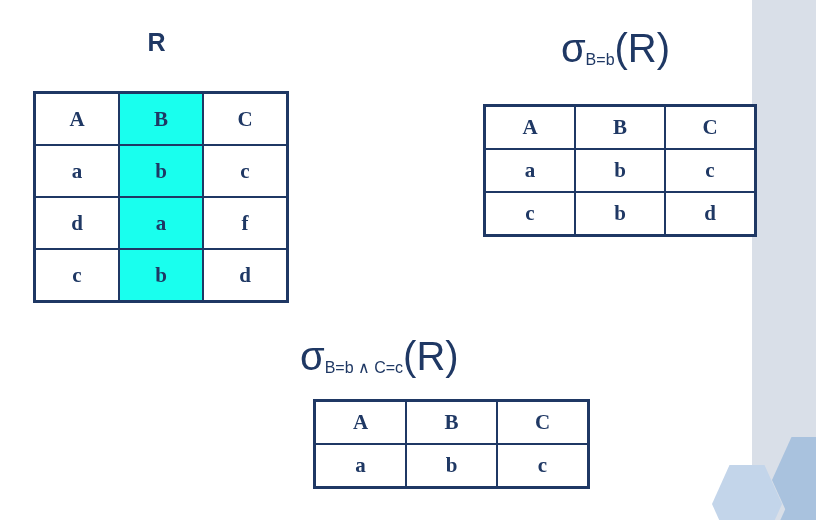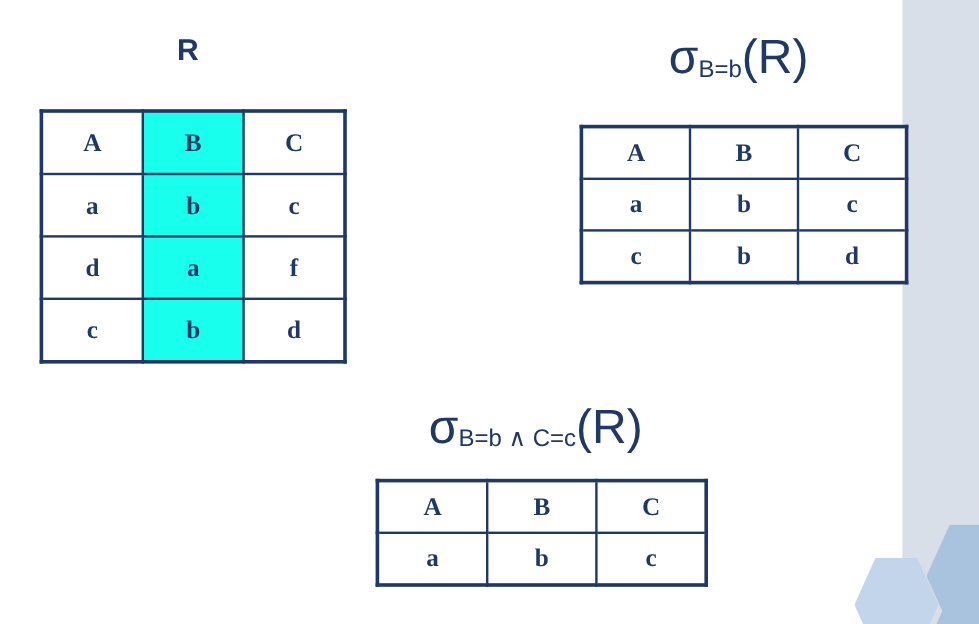--- a/index.html
+++ b/index.html
@@ -64,21 +64,21 @@
     font-family: "Liberation Sans", sans-serif;
     color: #1f3864;
     white-space: nowrap;
     line-height: 1;
   }
   .sigma-title .sig {
     font-size: 40px;
     font-weight: normal;
   }
   .sigma-title .sub {
-    font-size: 20px;
+    font-size: 16px;
     vertical-align: -3px;
     letter-spacing: 0px;
   }
   .sigma-title .arg {
     font-size: 40px;
     font-weight: normal;
   }
 
   
   .rel-table {
@@ -168,21 +168,21 @@
       <td>c</td>
     </tr>
     <tr>
       <td>c</td>
       <td>b</td>
       <td>d</td>
     </tr>
   </tbody>
     </table>
 
-  <div class="sigma-title" style="left:300px; top:336px; width:293px; text-align:center;">
+  <div class="sigma-title" style="left:300px; top:336px; width:293px; ">
     <span class="sig">σ</span><span class="sub">B=b ∧ C=c</span><span class="arg">(R)</span>
   </div>
 
   <table class="rel-table" id="table-sel2">
     <tbody>
         <tr>
       <td>A</td>
       <td>B</td>
       <td>C</td>
     </tr>

